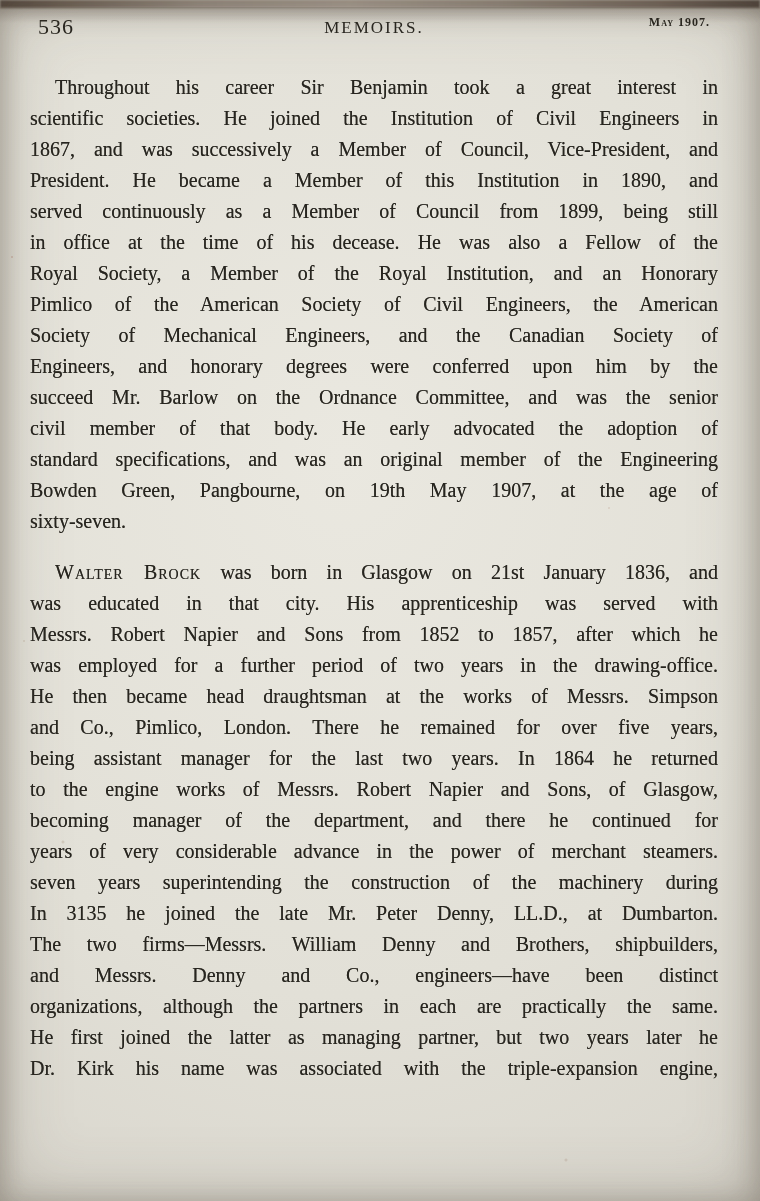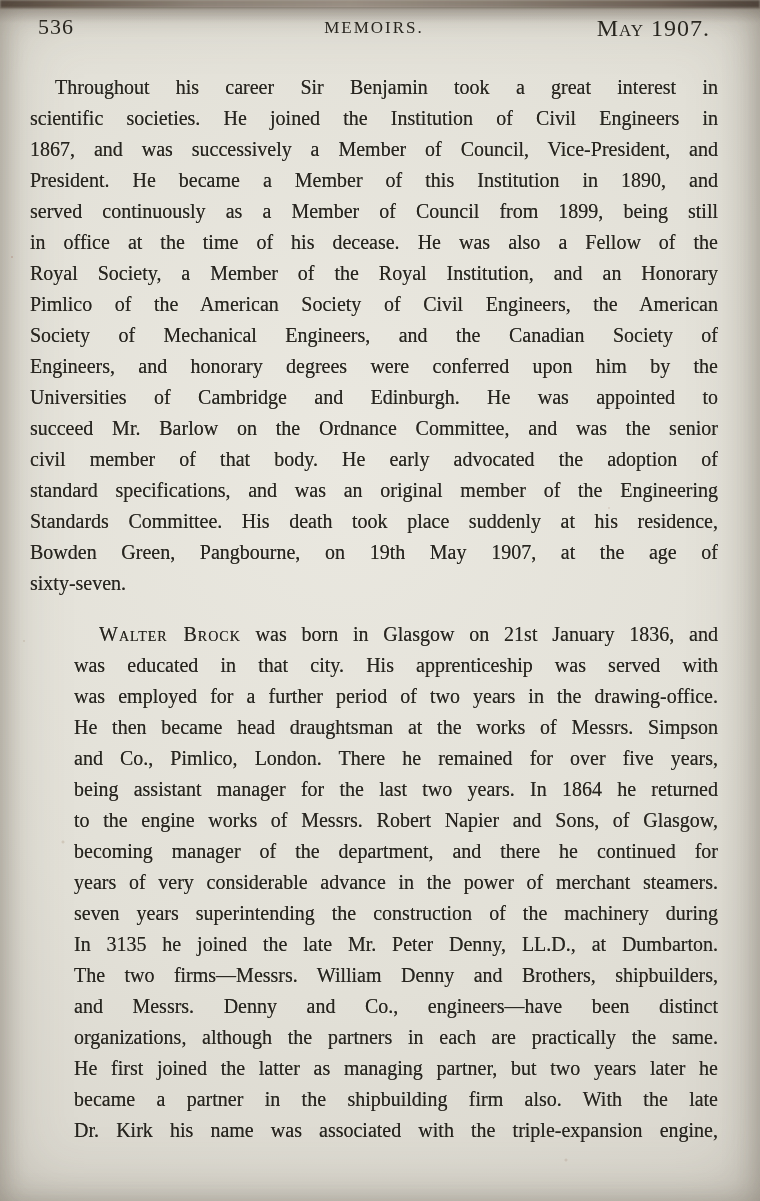--- a/index.html
+++ b/index.html
@@ -59,30 +59,30 @@
   .page-num{
     position:absolute;left:0;top:0;
     font-size:22px;letter-spacing:1px;
   }
   .head-title{
     position:absolute;left:0;right:0;top:4px;text-align:center;
     font-size:17px;letter-spacing:2px;
   }
   .head-date{
     position:absolute;right:0;top:1px;
-    font-variant:small-caps;font-size:24px;letter-spacing:1px;
+    font-variant:small-caps;font-size:12px;letter-spacing:1px;font-weight:bold;
   }
 
   .text-block{
     position:absolute;left:30px;right:42px;top:72px;
     font-size:20px;
     text-shadow:0 0 .6px rgba(39,37,31,.65);
   }
   .paragraph{margin:0;}
-  .paragraph + .paragraph{margin-top:20px;margin-left:44px;}
+  .paragraph + .paragraph{margin-top:20px;}
   .line{
     height:31px;line-height:31px;overflow:hidden;
     text-align:justify;
     text-align-last:justify;
     white-space:normal;
   }
   .line.indent{text-indent:25px;}
   .line.flush-left{text-align-last:left;}
   .lead-smallcaps{font-variant:small-caps;letter-spacing:1px;}
 </style>
@@ -104,44 +104,42 @@
         <div class="line indent">Throughout his career Sir Benjamin took a great interest in</div>
         <div class="line">scientific societies.  He joined the Institution of Civil Engineers in</div>
         <div class="line">1867, and was successively a Member of Council, Vice-President, and</div>
         <div class="line">President.  He became a Member of this Institution in 1890, and</div>
         <div class="line">served continuously as a Member of Council from 1899, being still</div>
         <div class="line">in office at the time of his decease.  He was also a Fellow of the</div>
         <div class="line">Royal Society, a Member of the Royal Institution, and an Honorary</div>
         <div class="line">Pimlico of the American Society of Civil Engineers, the American</div>
         <div class="line">Society of Mechanical Engineers, and the Canadian Society of</div>
         <div class="line">Engineers, and honorary degrees were conferred upon him by the</div>
-        <div class="line">Universities of Cambridge and Edinburgh.  He was appointed to</div>
         <div class="line">succeed Mr. Barlow on the Ordnance Committee, and was the senior</div>
         <div class="line">civil member of that body.  He early advocated the adoption of</div>
         <div class="line">standard specifications, and was an original member of the Engineering</div>
-        <div class="line">Standards Committee.  His death took place suddenly at his residence,</div>
         <div class="line">Bowden Green, Pangbourne, on 19th May 1907, at the age of</div>
         <div class="line flush-left">sixty-seven.</div>
       </div>
       <div class="paragraph">
         <div class="line indent"><span class="lead-smallcaps">Walter Brock</span> was born in Glasgow on 21st January 1836, and</div>
         <div class="line">was educated in that city.  His apprenticeship was served with</div>
+        <div class="line">Messrs. Robert Napier and Sons from 1852 to 1857, after which he</div>
         <div class="line">was employed for a further period of two years in the drawing-office.</div>
         <div class="line">He then became head draughtsman at the works of Messrs. Simpson</div>
         <div class="line">and Co., Pimlico, London.  There he remained for over five years,</div>
         <div class="line">being assistant manager for the last two years.  In 1864 he returned</div>
         <div class="line">to the engine works of Messrs. Robert Napier and Sons, of Glasgow,</div>
         <div class="line">becoming manager of the department, and there he continued for</div>
         <div class="line">years of very considerable advance in the power of merchant steamers.</div>
         <div class="line">seven years superintending the construction of the machinery during</div>
         <div class="line">In 3135 he joined the late Mr. Peter Denny, LL.D., at Dumbarton.</div>
         <div class="line">The two firms—Messrs. William Denny and Brothers, shipbuilders,</div>
         <div class="line">and Messrs. Denny and Co., engineers—have been distinct</div>
         <div class="line">organizations, although the partners in each are practically the same.</div>
         <div class="line">He first joined the latter as managing partner, but two years later he</div>
-        <div class="line">became a partner in the shipbuilding firm also.  With the late</div>
         <div class="line">Dr. Kirk his name was associated with the triple-expansion engine,</div>
       </div>
     </main>
 
   <div class="specks"></div>
   <div class="vignette"></div>
 </div>
 
 </body></html>

